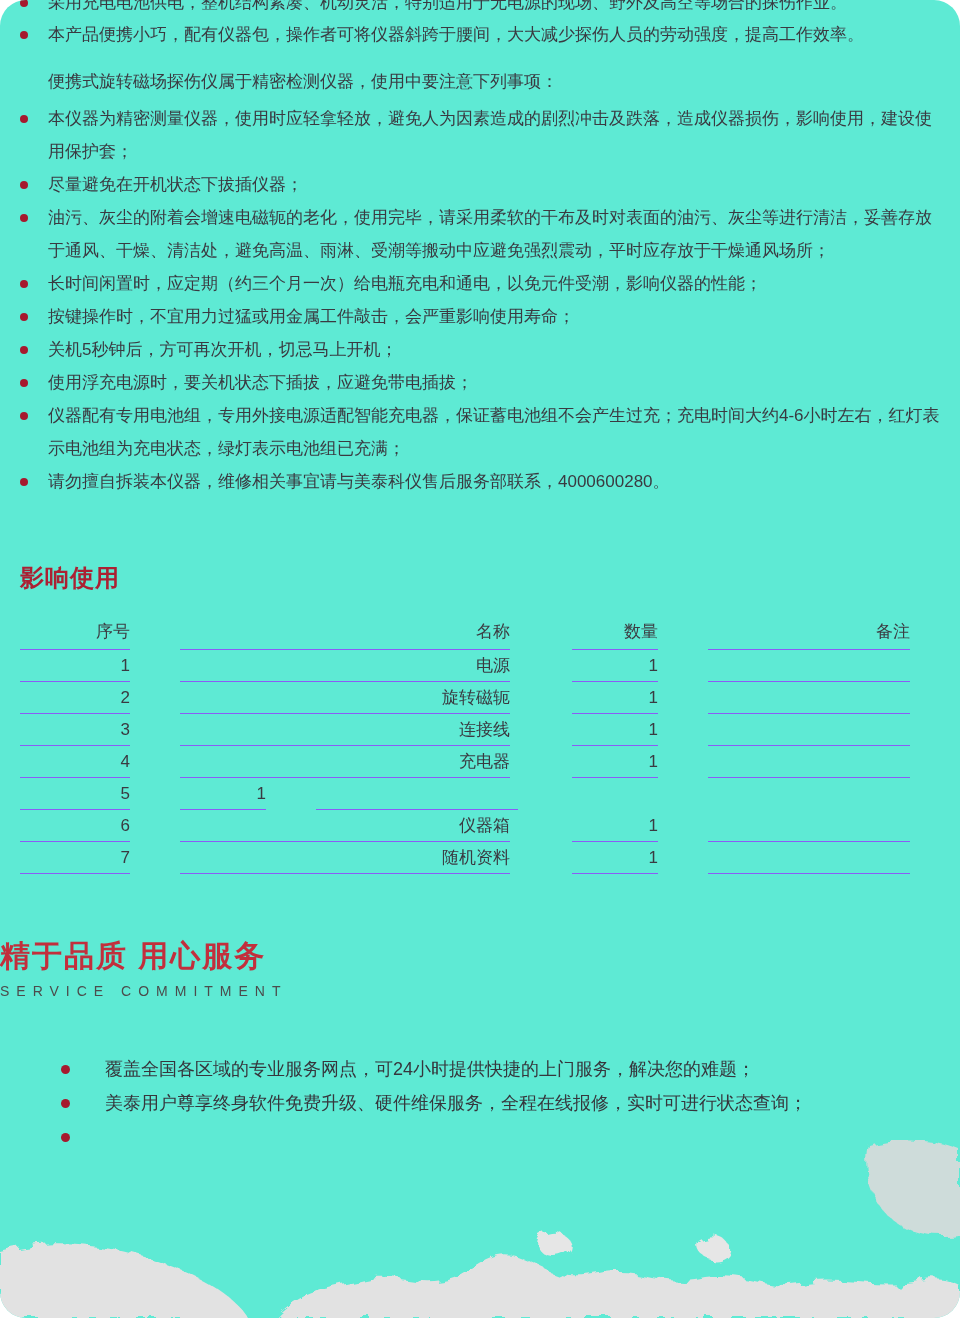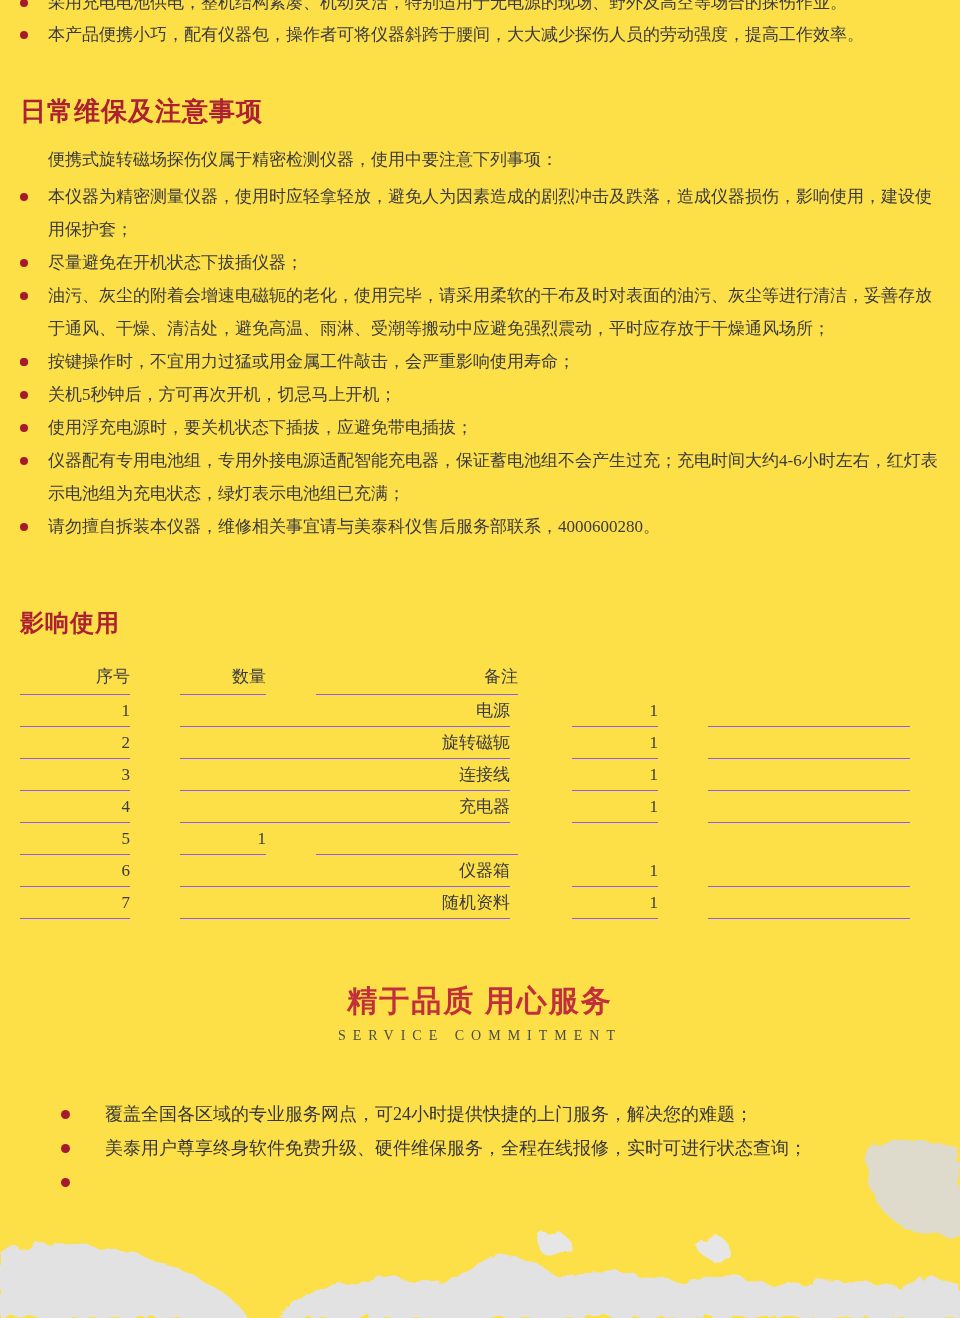--- a/index.html
+++ b/index.html
@@ -1,20 +1,20 @@
 <!DOCTYPE html>
 <html lang="zh"><head>
 <meta charset="utf-8">
 <style>
   html,body{margin:0;padding:0;background:#fff;}
   .page{
     position:relative;width:960px;height:1318px;margin:0 auto;
-    background:#fde047;overflow:hidden;
-    font-family:Liberation Serif, serif;
-    color:#3a3a41;font-size:17px;
+    background:#5eead4;overflow:hidden;
+    font-family:Liberation Sans, sans-serif;
+    color:#3a3a41;font-size:17px;border-radius:26px;
   }
   
   .clip-top{position:relative;height:10px;overflow:hidden;}
   .clip-top .inner{position:absolute;top:-14px;left:0;width:940px;}
   
   .b-item{position:relative;padding-left:48px;width:892px;line-height:33px;}
   .b-item .dot{
     position:absolute;left:20px;top:13px;width:8px;height:8px;border-radius:50%;
     background:#a6192e;
   }
@@ -33,21 +33,21 @@
   .trow .cell{
     text-align:right;border-bottom:1px solid #8b5cf6;
     height:31px;line-height:31px;overflow:hidden;
   }
   .trow.thead .cell{height:37px;line-height:40px;color:#3c3c42;}
   .c1{width:110px;margin-right:50px;}
   .c2{width:330px;margin-right:62px;}
   .c3{width:86px;margin-right:50px;}
   .c4{width:202px;}
   
-  .slogan-block{margin-top:64px;text-align:center;position:relative;z-index:2;}
+  .slogan-block{margin-top:64px;position:relative;z-index:2;}
   .slogan-cn{font-size:30px;line-height:36px;font-weight:700;color:#c22f3c;letter-spacing:2px;}
   .slogan-en{margin-top:8px;font-size:14px;line-height:18px;letter-spacing:7px;color:#4c4c4c;}
   
   .world-map{position:absolute;left:0;top:1140px;width:960px;height:178px;z-index:0;}
   .service-section{position:relative;margin-top:36px;padding-top:8px;z-index:1;}
   .svc-list{margin:8px;padding:0;list-style:none;}
   .svc-item{position:relative;padding-left:97px;width:843px;line-height:34px;font-size:18px;color:#36363c;}
   .svc-item .dot{
     position:absolute;left:53px;top:13px;width:9px;height:9px;border-radius:50%;
     background:#a6192e;
@@ -63,40 +63,40 @@
       <span class="dot"></span>
       <span>采用充电电池供电，整机结构紧凑、机动灵活，特别适用于无电源的现场、野外及高空等场合的探伤作业。</span>
     </div>
   </div>
 
   <div class="b-item lead-item">
     <span class="dot"></span>
     <span>本产品便携小巧，配有仪器包，操作者可将仪器斜跨于腰间，大大减少探伤人员的劳动强度，提高工作效率。</span>
   </div>
 
-  <h2 class="sec-title">日常维保及注意事项</h2>
   <p class="intro">便携式旋转磁场探伤仪属于精密检测仪器，使用中要注意下列事项：</p>
 
   <ul class="maint-list">
     <li class="b-item"><span class="dot"></span><span>本仪器为精密测量仪器，使用时应轻拿轻放，避免人为因素造成的剧烈冲击及跌落，造成仪器损伤，影响使用，建设使用保护套；</span></li>
     <li class="b-item"><span class="dot"></span><span>尽量避免在开机状态下拔插仪器；</span></li>
     <li class="b-item"><span class="dot"></span><span>油污、灰尘的附着会增速电磁轭的老化，使用完毕，请采用柔软的干布及时对表面的油污、灰尘等进行清洁，妥善存放于通风、干燥、清洁处，避免高温、雨淋、受潮等搬动中应避免强烈震动，平时应存放于干燥通风场所；</span></li>
-    <li class="b-item"><span class="dot"></span></li>
+    <li class="b-item"><span class="dot"></span><span>长时间闲置时，应定期（约三个月一次）给电瓶充电和通电，以免元件受潮，影响仪器的性能；</span></li>
     <li class="b-item"><span class="dot"></span><span>按键操作时，不宜用力过猛或用金属工件敲击，会严重影响使用寿命；</span></li>
     <li class="b-item"><span class="dot"></span><span>关机5秒钟后，方可再次开机，切忌马上开机；</span></li>
     <li class="b-item"><span class="dot"></span><span>使用浮充电源时，要关机状态下插拔，应避免带电插拔；</span></li>
     <li class="b-item"><span class="dot"></span><span>仪器配有专用电池组，专用外接电源适配智能充电器，保证蓄电池组不会产生过充；充电时间大约4-6小时左右，红灯表示电池组为充电状态，绿灯表示电池组已充满；</span></li>
     <li class="b-item"><span class="dot"></span><span>请勿擅自拆装本仪器，维修相关事宜请与美泰科仪售后服务部联系，4000600280。</span></li>
   </ul>
 
   <h2 class="sec-title small">影响使用</h2>
 
   <div class="config-table">
     <div class="trow thead">
       <div class="cell c1">序号</div>
+      <div class="cell c2">名称</div>
       <div class="cell c3">数量</div>
       <div class="cell c4">备注</div>
     </div>
     <div class="trow">
       <div class="cell c1">1</div>
       <div class="cell c2">电源</div>
       <div class="cell c3">1</div>
       <div class="cell c4"></div>
     </div>
     <div class="trow">

